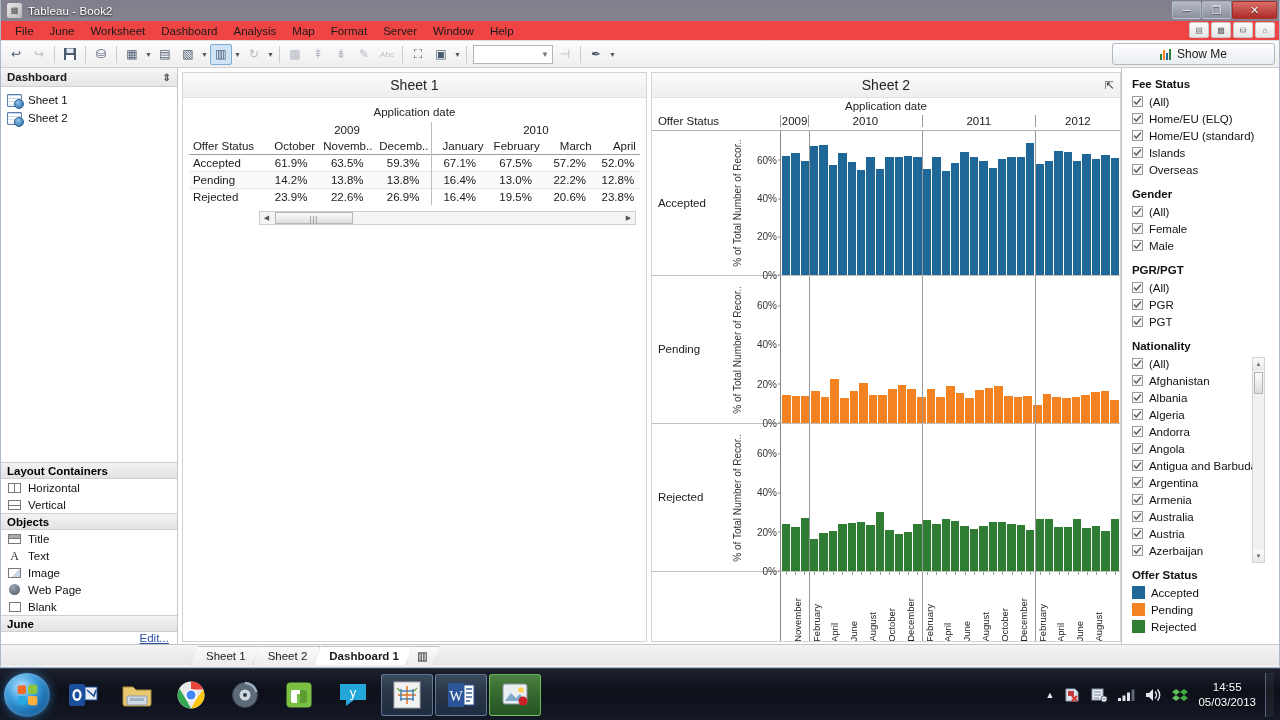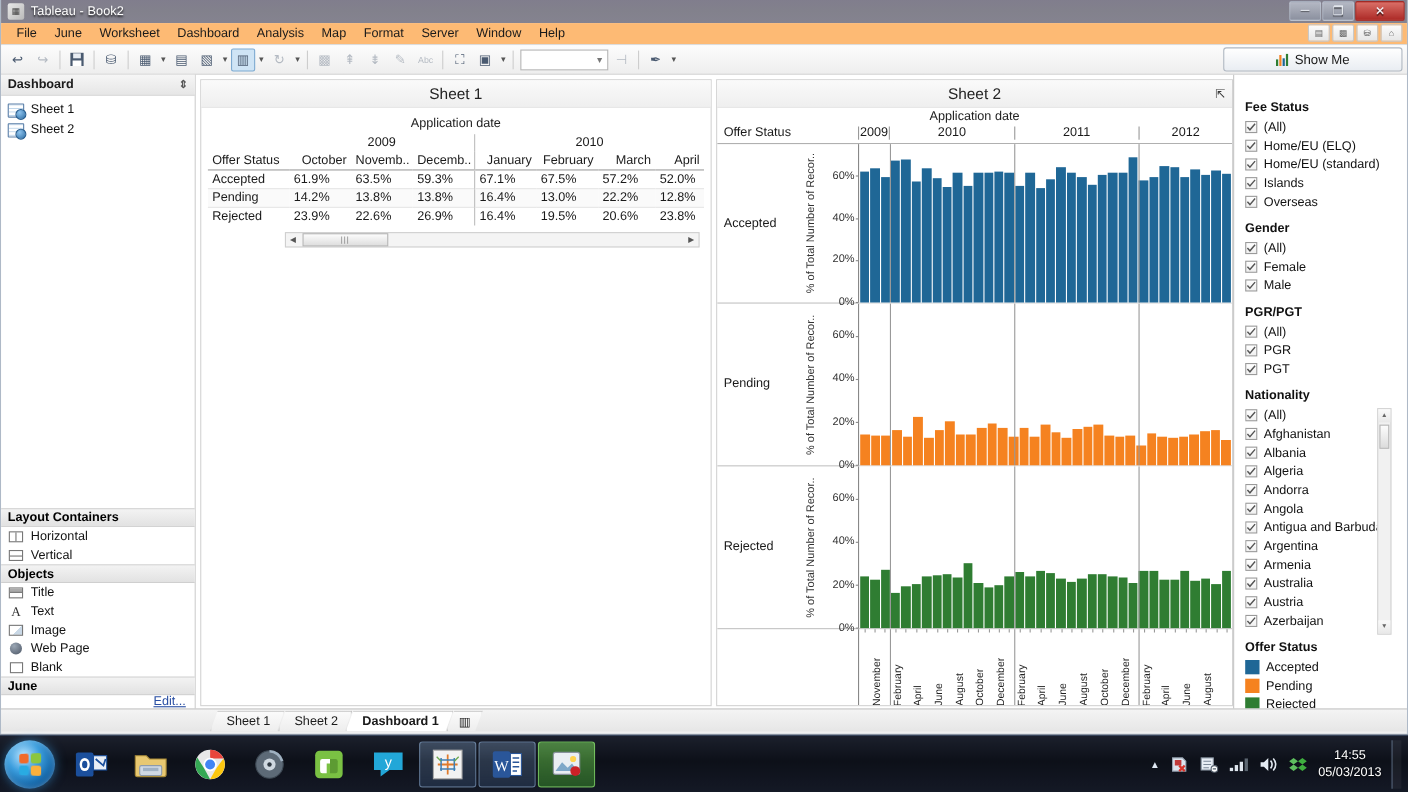--- a/index.html
+++ b/index.html
@@ -47,21 +47,21 @@
   .wb {
     width: 29px; height: 18px; border: 1px solid rgba(200,210,225,.45);
     border-radius: 2px; display: flex; align-items: center; justify-content: center;
     background: linear-gradient(180deg, rgba(225,232,242,.55), rgba(150,165,185,.40));
     color: #f3f6fb; font-size: 11px; text-shadow: 0 1px 1px rgba(0,0,0,.6);
   }
   .wb.close { background: linear-gradient(180deg, rgba(226,110,100,.92), rgba(176,35,30,.92)); border-color: rgba(160,40,35,.8); width: 45px; }
 
   
   .menubar {
-    height: 20px; background: #fdba74; border-bottom: 1px solid #dcdcdc;
+    height: 20px; background: #ef4444; border-bottom: 1px solid #dcdcdc;
     display: flex; align-items: center; padding-left: 6px; position: relative;
   }
   .menu-item { padding: 2px 8px; font-size: 11.5px; color: #1a1a1a; cursor: default; }
   .menu-right-icons { position: absolute; right: 4px; top: 1px; display: flex; gap: 2px; align-items: center; }
   .mr-btn {
     width: 20px; height: 16px; border: 1px solid #c8c8c8; border-radius: 2px;
     background: linear-gradient(180deg,#fbfbfb,#e6e6e6);
     display: flex; align-items: center; justify-content: center; font-size: 8px; color: #666;
   }
 
@@ -159,21 +159,21 @@
   .sheet1 { width: 465px; height: 570px; }
   .s1-body { padding: 8px 6px 0 6px; position: relative; }
   .s1-coltitle { text-align: center; font-size: 11.5px; color: #222; margin-bottom: 4px; }
   table.s1 { border-collapse: collapse; width: 100%; table-layout: fixed; font-size: 11.5px; color: #1a1a1a; }
   table.s1 th, table.s1 td { padding: 2px 4px; font-weight: normal; }
   .yr-row th { text-align: center; padding-bottom: 1px; }
   .yr-cell { border-left: 1px solid #bdbdbd; }
   .mon-row th { text-align: right; }
   .mon-row th.first { text-align: left; }
   .mon-row th.grp { border-left: 1px solid #bdbdbd; }
-  .s1 tbody tr td { text-align: left; border-top: 1px solid #e6e6e6; }
+  .s1 tbody tr td { text-align: center; border-top: 1px solid #e6e6e6; }
   .s1 tbody tr td.lbl { text-align: left; }
   .s1 tbody tr:first-child td { border-top: 1px solid #9e9e9e; }
   .s1 td.grp { border-left: 1px solid #bdbdbd; }
   .s1 tbody tr:nth-child(even) { background: #fafafa; }
   .hscroll {
     margin: 6px 4px 0 70px; height: 14px; border: 1px solid #cfcfcf; background: #f4f4f4;
     display: flex; align-items: center; position: relative;
   }
   .hs-arrow { width: 13px; text-align: center; font-size: 7px; color: #555; }
   .hs-arrow.r { position: absolute; right: 0; }
@@ -216,21 +216,21 @@
   .xlab {
     position: absolute; bottom: 2px; font-size: 9.5px; color: #222;
     writing-mode: vertical-rl; transform: rotate(180deg); white-space: nowrap;
   }
   .xtickmark { position: absolute; top: 0; width: 1px; height: 3px; background: #999; }
   .xyr-div { position: absolute; top: 0; bottom: 0; width: 1px; background: #999; }
 
   
   .rightpane {
     width: 164px; background: #fff; border-left: 1px solid #c6c6c6;
-    padding: 24px 0 0 10px; position: relative; overflow: hidden;
+    padding: 10px 0 0 10px; position: relative; overflow: hidden;
   }
   .flt-title { font-weight: bold; font-size: 11.5px; color: #111; margin-bottom: 3px; }
   .flt-row { display: flex; align-items: center; gap: 6px; height: 17px; font-size: 11.5px; color: #111; }
   .cbx {
     width: 11px; height: 11px; border: 1px solid #9a9a9a; background: linear-gradient(180deg,#fff,#f0f0f0);
     display: flex; align-items: center; justify-content: center; flex: 0 0 auto;
   }
   .cbx svg { width: 9px; height: 9px; }
   .flt-group { margin-bottom: 10px; }
   .nat-wrap { position: relative; }

